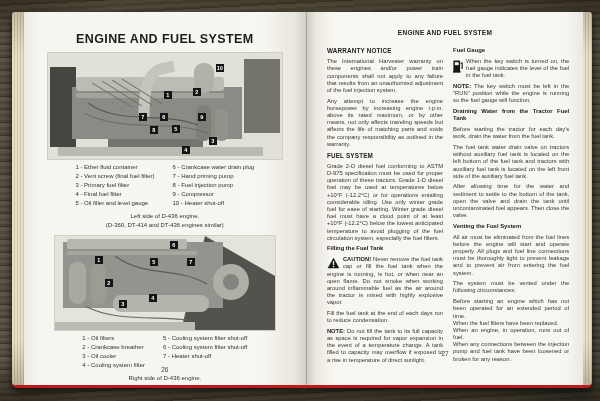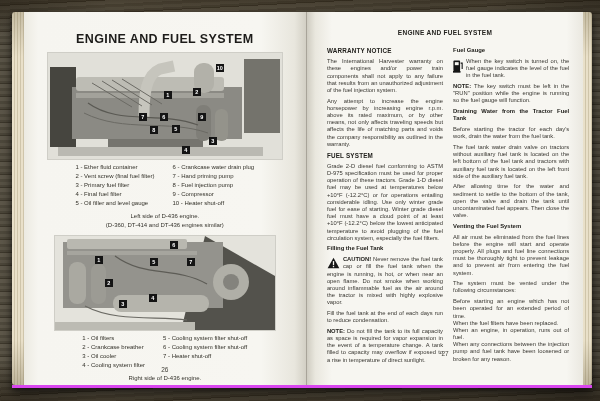--- a/index.html
+++ b/index.html
@@ -13,23 +13,23 @@
       linear-gradient(180deg, rgba(25,18,8,.55), rgba(25,18,8,0) 9%, rgba(25,18,8,0) 90%, rgba(25,18,8,.55)),
       linear-gradient(92deg, rgba(0,0,0,.30), rgba(0,0,0,0) 18%, rgba(0,0,0,.10) 80%, rgba(0,0,0,.38)),
       repeating-linear-gradient(177deg, #7d7562 0 3px, #6b6351 3px 5px, #564e3d 5px 6px, #837b68 6px 10px, #6f6755 10px 13px),
       #6a6251;
   }
 
   
   .book {
     position:absolute; left:0; top:12px; right:8px; bottom:13px;
     display:flex;
-    border-radius:0;
+    border-radius:5px;
     box-shadow:0 6px 14px rgba(0,0,0,.55), 0 2px 5px rgba(0,0,0,.45);
-    border-bottom:3px solid #d946ef;
+    border-bottom:3px solid #b91c1c;
     margin-left:12px;
   }
   .edge-left {
     width:12px; border-radius:3px 0 0 3px;
     background:
       linear-gradient(180deg, rgba(90,80,50,.25), rgba(0,0,0,0) 12%, rgba(0,0,0,0) 88%, rgba(90,80,50,.3)),
       repeating-linear-gradient(90deg, #e9e0c9 0 2px, #cfc5aa 2px 3px);
   }
   .edge-right {
     width:9px; border-radius:0 3px 3px 0;

